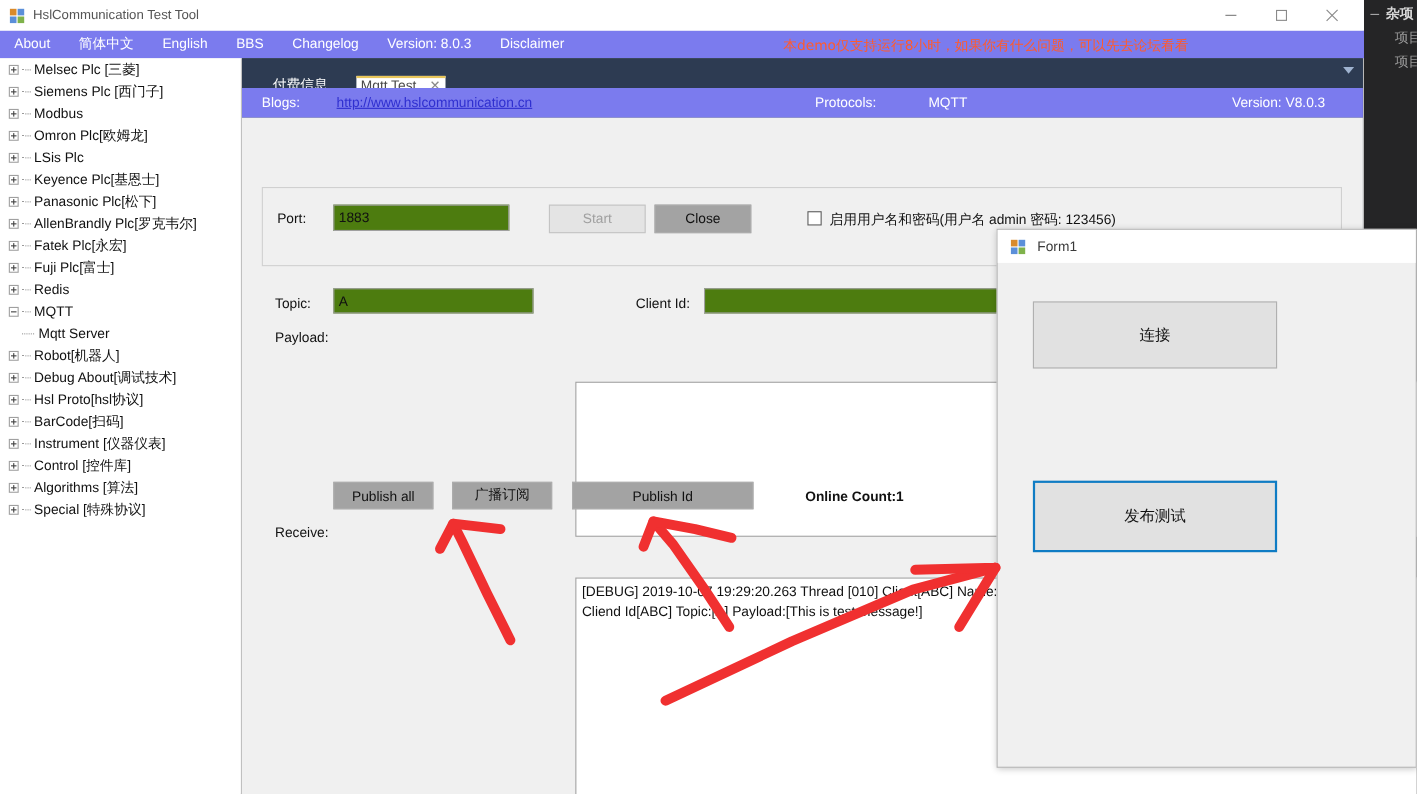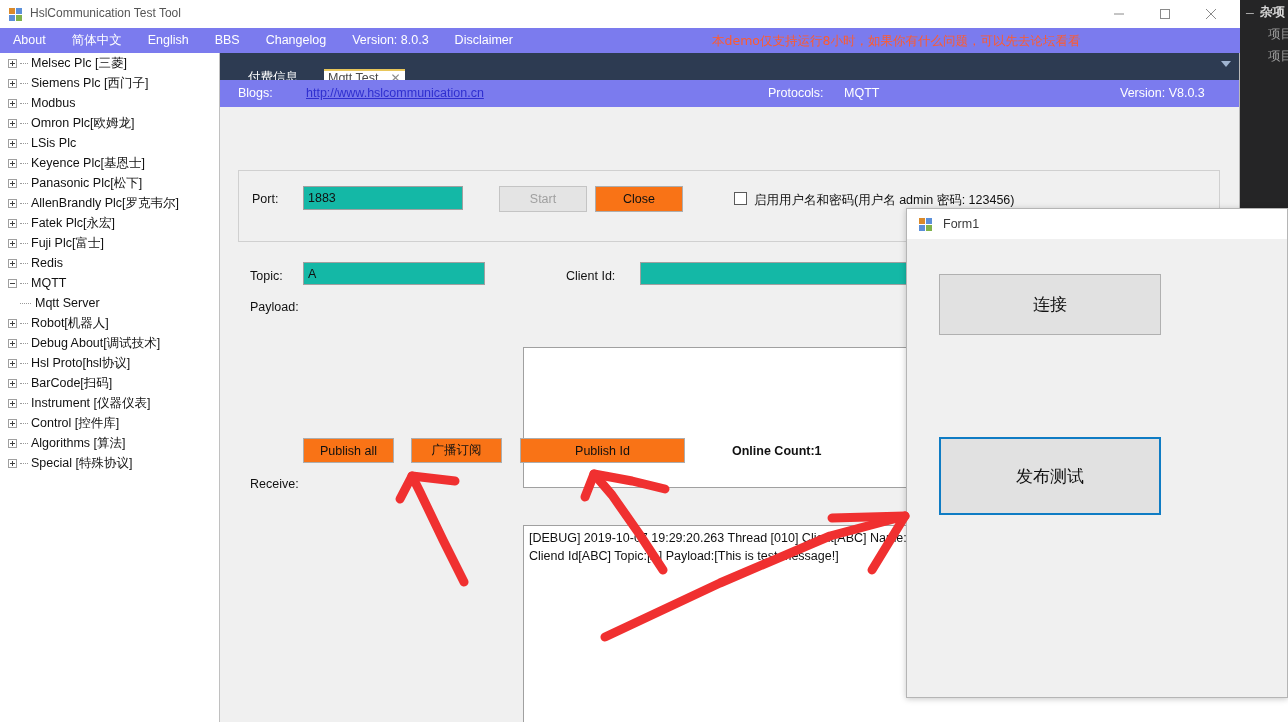--- a/index.html
+++ b/index.html
@@ -142,42 +142,42 @@
   }
 
   
   .infobar {
     position: absolute; left: 0; top: 27px; width: 1019px; height: 27px;
     background: #7b7bee;
   }
   .infobar span { position: absolute; top: 6px; font-size: 12.5px; color: #ffffff; white-space: nowrap; }
   .ib-blogs-label { left: 18px; }
   .ib-blogs-link { left: 86px; color: #2f2fd0 !important; text-decoration: underline; }
-  .ib-proto-label { left: 548px; }
+  .ib-proto-label { left: 521px; }
   .ib-proto-val { left: 624px; }
   .ib-version { left: 900px; }
 
   
   .formbody {
     position: absolute; left: 0; top: 54px; width: 1019px; height: 615px;
     background: #f0f0f0;
   }
 
   .group1 {
     position: absolute; left: 18px; top: 63px; width: 982px; height: 72px;
     border: 1px solid #d0d0d0; background: #f0f0f0;
   }
   .lbl { position: absolute; font-size: 12.5px; color: #111; white-space: nowrap; }
   .tbox {
-    position: absolute; background: #14b8a6; border: 1px solid #a0a0a0;
+    position: absolute; background: #4d7c0f; border: 1px solid #a0a0a0;
     font-size: 12.5px; color: #111; padding: 2px 4px; line-height: 18px;
     font-family: "Liberation Sans", sans-serif;
   }
   .btn {
-    position: absolute; background: #f97316; border: 1px solid #adadad;
+    position: absolute; background: #a3a3a3; border: 1px solid #adadad;
     font-size: 12.5px; color: #111; display: flex;
     align-items: center; justify-content: center; white-space: nowrap;
     font-family: "Liberation Sans", sans-serif;
   }
   .btn.disabled { color: #a0a0a0; background: #e4e4e4; border-color: #c4c4c4; }
   .cbox {
     position: absolute; width: 13px; height: 13px;
     border: 1px solid #5a5a5a; background: #fff;
   }
 
@@ -205,21 +205,21 @@
     position: absolute; left: 0; top: 0; width: 100%; height: 30px;
     background: #ffffff;
   }
   .dlg-title-text {
     position: absolute; left: 36px; top: 8px; font-size: 12.5px; color: #3a3a3a;
   }
   .dlg-icon { position: absolute; left: 11px; top: 7px; width: 16px; height: 16px; }
   .dlg-btn {
     position: absolute; background: #e1e1e1; border: 1px solid #b0b0b0;
     display: flex; align-items: center; justify-content: center;
-    font-size: 17px; color: #111;
+    font-size: 14px; color: #111;
   }
   .dlg-btn.focused {
     border: 2px solid #0f7cc4;
   }
 
   
   .annot { position: absolute; left: 0; top: 0; width: 1288px; height: 722px; pointer-events: none; }
 </style>
 </head>
 <body>
@@ -410,21 +410,21 @@
         <div class="group1"></div>
         <div class="lbl" style="left:32px; top:85px;">Port:</div>
         <div class="tbox" style="left:83px; top:79px; width:160px; height:24px;">1883</div>
         <div class="btn disabled" style="left:279px; top:79px; width:88px; height:26px;">Start</div>
         <div class="btn" style="left:375px; top:79px; width:88px; height:26px;">Close</div>
         <div class="cbox" style="left:514px; top:85px;"></div>
         <div class="lbl" style="left:534px; top:85px;">启用用户名和密码(用户名 admin  密码: 123456)</div>
 
         <div class="lbl" style="left:30px; top:162px;">Topic:</div>
         <div class="tbox" style="left:83px; top:155px; width:182px; height:23px;">A</div>
-        <div class="lbl" style="left:346px; top:162px;">Client Id:</div>
+        <div class="lbl" style="left:358px; top:162px;">Client Id:</div>
         <div class="tbox" style="left:420px; top:155px; width:500px; height:23px;"></div>
 
         <div class="lbl" style="left:30px; top:193px;">Payload:</div>
         <div class="payload-box"></div>
 
         <div class="btn" style="left:83px; top:331px; width:91px; height:25px;">Publish all</div>
         <div class="btn" style="left:191px; top:331px; width:91px; height:25px;">广播订阅</div>
         <div class="btn" style="left:300px; top:331px; width:165px; height:25px;">Publish Id</div>
         <div class="lbl" style="left:512px; top:337px;font-weight:bold;">Online Count:1</div>
 
@@ -445,21 +445,21 @@
         <svg width="16" height="16" viewBox="0 0 16 16">
           <rect x="1" y="2" width="6" height="6" fill="#d98a2b"></rect>
           <rect x="8" y="2" width="6" height="6" fill="#5b8fd9"></rect>
           <rect x="1" y="9" width="6" height="6" fill="#5b8fd9"></rect>
           <rect x="8" y="9" width="6" height="6" fill="#7fb24b"></rect>
         </svg>
       </div>
       <div class="dlg-title-text">Form1</div>
     </div>
     <div class="dlg-btn" style="left:32px; top:65px; width:222px; height:61px;">连接</div>
-    <div class="dlg-btn focused" style="left:32px; top:228px; width:222px; height:78px;">发布测试</div>
+    <div class="dlg-btn focused" style="left:32px; top:228px; width:222px; height:65px;">发布测试</div>
   </div>
 
   <svg class="annot" viewBox="0 0 1288 722">
     <g fill="none" stroke="#f03030" stroke-width="9" stroke-linecap="round" stroke-linejoin="round">
 
       <path d="M464,582 L443,540 L420,492 L412,476"></path>
       <path d="M412,476 L400,499 M412,476 L455,481"></path>
 
       <path d="M663,570 L640,535 L612,495 L594,474"></path>
       <path d="M594,474 L585,497 M594,474 L632,481 L665,489"></path>

